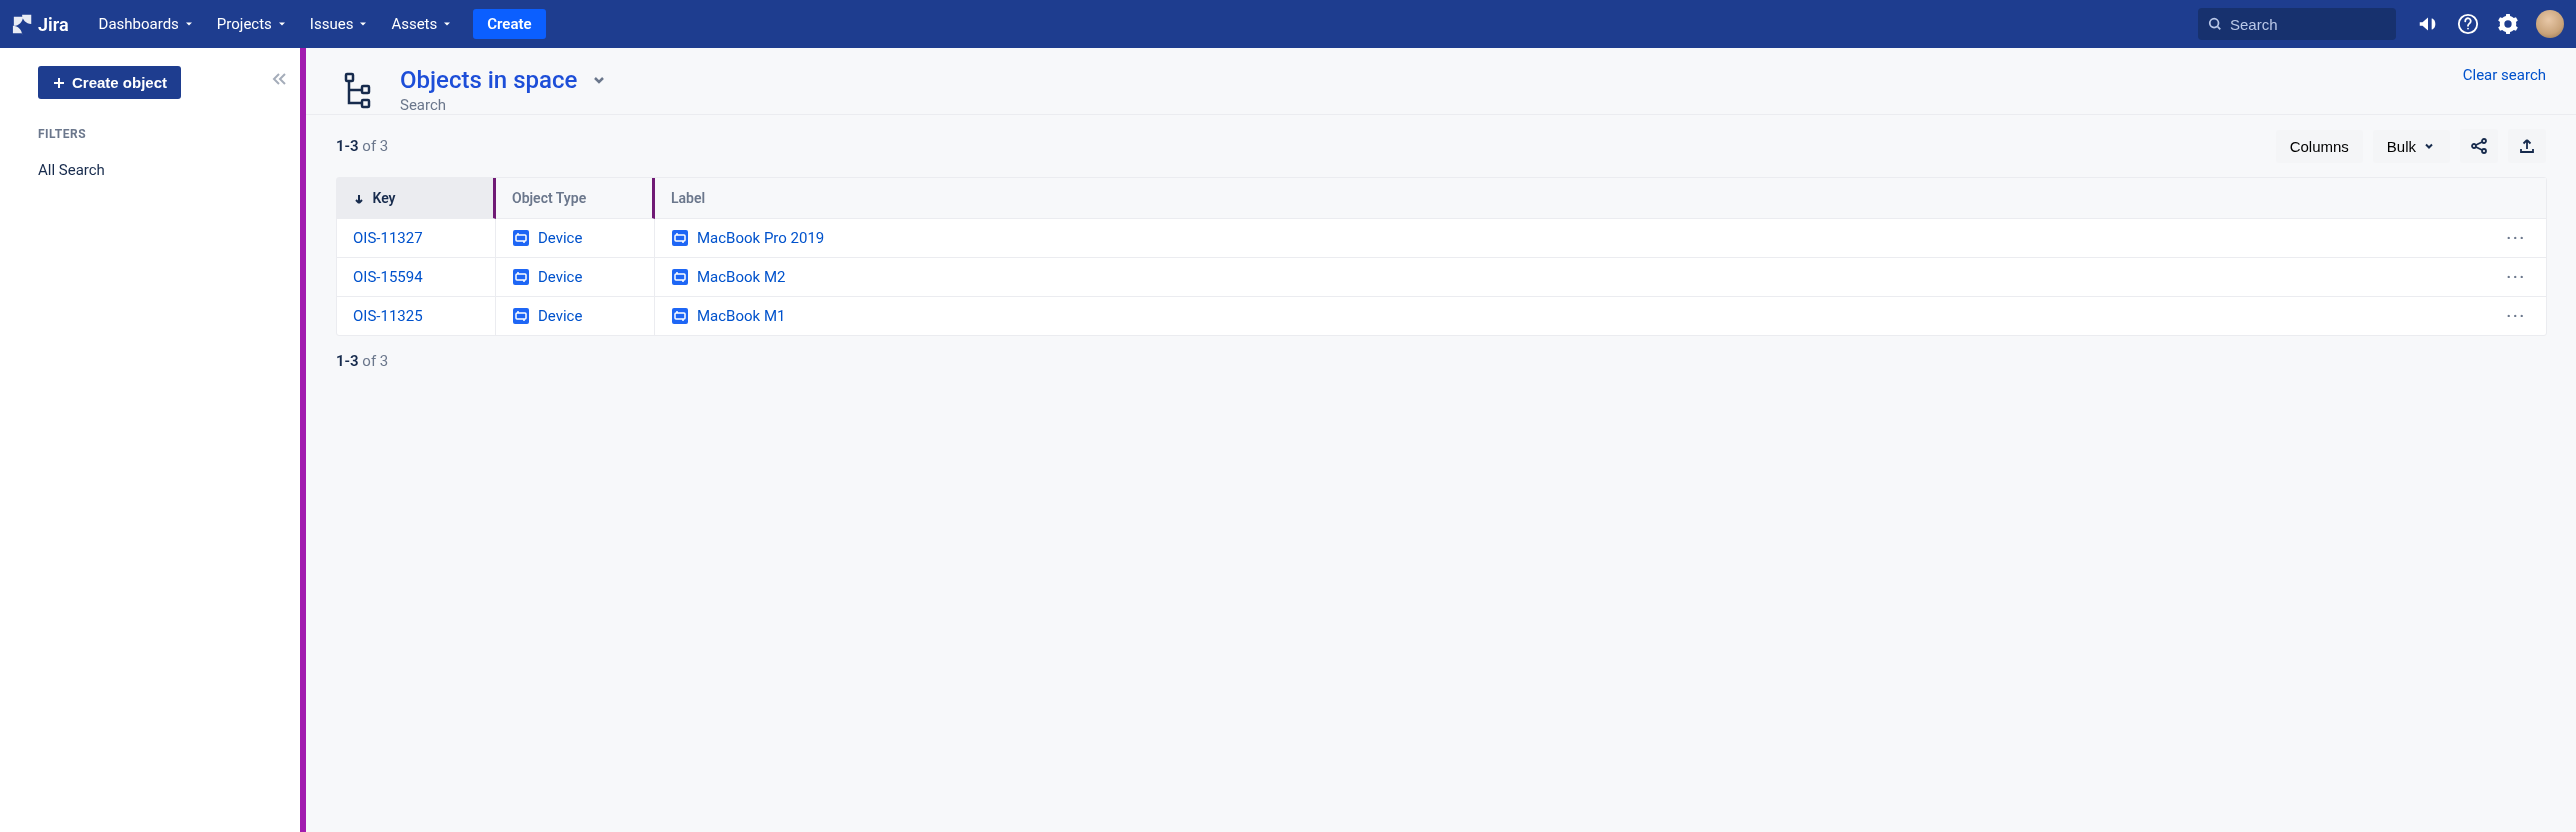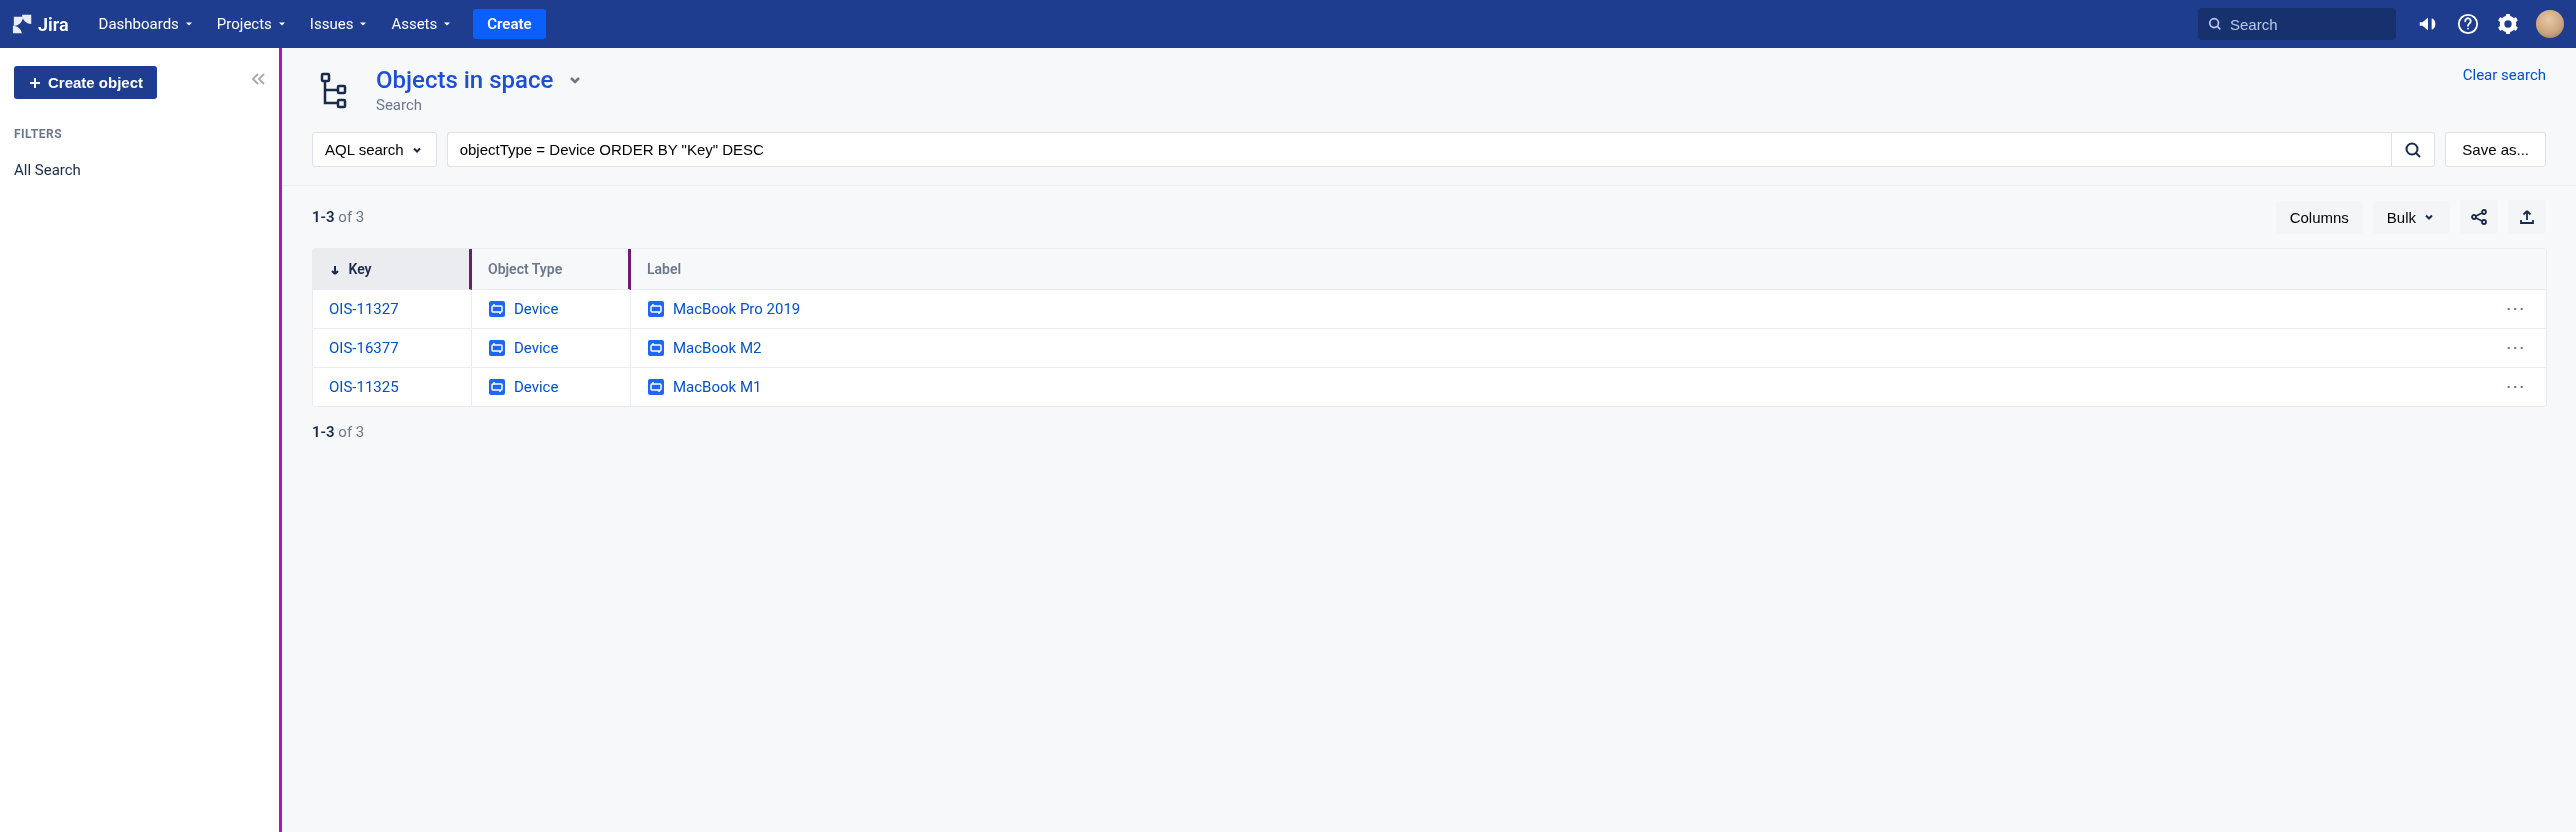--- a/index.html
+++ b/index.html
@@ -14,21 +14,21 @@
   .nav-spacer { flex: 1; }
   .nav-search { background: #17316e; border-radius: 4px; height: 32px; display: flex; align-items: center; padding: 0 10px; width: 198px; margin-right: 12px; }
   .nav-search input { background: transparent; border: none; color: #fff; font-size: 15px; outline: none; width: 100%; }
   .nav-search input::placeholder { color: #bac8e8; }
   .nav-right { display: flex; align-items: center; gap: 16px; margin-left: 8px; }
   .nav-icon { width: 24px; height: 24px; display:flex; align-items:center; justify-content:center; cursor:pointer; }
   .avatar { width: 28px; height: 28px; border-radius: 50%; background: radial-gradient(circle at 45% 35%, #e8c8a8 0%, #c9a37a 60%, #8a6a4a 100%); cursor:pointer; }
   
   
   .layout { display: flex; height: calc(100vh - 48px); }
-  .sidebar { width: 282px; border-right: 3px solid #a21caf; padding: 18px 14px; position: relative; background:#fff; }
+  .sidebar { width: 282px; border-right: 6px solid #a21caf; padding: 18px 14px; position: relative; background:#fff;margin-left:24px; }
   .collapse-caret { position:absolute; top:22px; right:12px; color:#a5adba; cursor:pointer; }
   .create-obj-btn { background: #1e3d8f; color:#fff; border:none; border-radius:3px; padding:8px 14px; font-size:15px; font-weight:600; display:flex; align-items:center; gap:6px; cursor:pointer; }
   .filters-heading { color:#6b778c; font-size:12px; font-weight:700; letter-spacing:0.5px; margin-top:28px; margin-bottom:12px; }
   .filter-item { padding:8px 0; font-size:15px; cursor:pointer; }
   
   .main { flex:1; background:#f7f8fa; padding: 0; overflow:auto;}
   .page-header { display:flex; align-items:flex-start; padding: 18px 30px 0 30px; }
   .page-icon { width:48px; height:48px; display:flex; align-items:center; justify-content:center; margin-right:16px; }
   .title-row { display:flex; align-items:center; gap:12px; }
   .page-title { font-size:24px; font-weight:500; color:#1d4ed8; }
@@ -170,38 +170,20 @@
               <path d="M6 8l4 4 4-4"></path>
             </svg>
         </div>
         <div class="page-sub">Search</div>
       </div>
       <div class="header-right">
         <span class="clear-link">Clear search</span>
       </div>
     </div>
 
-    <div class="search-bar">
-      <button class="aql-btn">
-        <span>AQL search</span>
-        <svg width="14" height="14" viewBox="0 0 14 14" fill="none" stroke="#172b4d" stroke-width="2">
-            <path d="M4 5.5l3 3 3-3"></path>
-          </svg>
-      </button>
-      <div class="query-wrap">
-        <input class="query-input" value="objectType = Device ORDER BY &quot;Key&quot; DESC" style="">
-        <button class="query-go">
-          <svg width="18" height="18" viewBox="0 0 18 18" fill="none" stroke="#172b4d" stroke-width="2">
-              <circle cx="8" cy="8" r="5.5"></circle>
-              <path d="M12 12l4 4"></path>
-            </svg>
-        </button>
-      </div>
-      <button class="saveas-btn"><span>Save as...</span></button>
-    </div>
 
     <div class="content-divider"></div>
 
     <div class="results-toolbar">
       <span class="count-text"><span class="count-bold">1-3</span><span> of 3</span></span>
       <div class="toolbar-spacer"></div>
       <button class="tool-btn">
           <span>Columns</span>
         </button>
       <button class="tool-btn">
@@ -265,21 +247,21 @@
                       <circle cx="12" cy="13" r="1" fill="#fff"></circle>
                     </svg>
                   </span>
                   <span>MacBook Pro 2019</span>
                 </span>
                 <span class="row-more">···</span>
               </div>
             </td>
           </tr>
           <tr>
-            <td><span class="cell-link">OIS-16377</span></td>
+            <td><span class="cell-link">OIS-15594</span></td>
             <td>
               <span class="cell-type">
                 <span>
                   <svg class="type-icon" width="18" height="18" viewBox="0 0 18 18">
                     <rect x="1" y="1" width="16" height="16" rx="2" fill="#1e66f5"></rect>
                     <rect x="4" y="6" width="10" height="6" rx="1" fill="none" stroke="#fff" stroke-width="1.5"></rect>
                     <circle cx="6" cy="5" r="1" fill="#fff"></circle>
                     <circle cx="12" cy="13" r="1" fill="#fff"></circle>
                   </svg>
                 </span>

